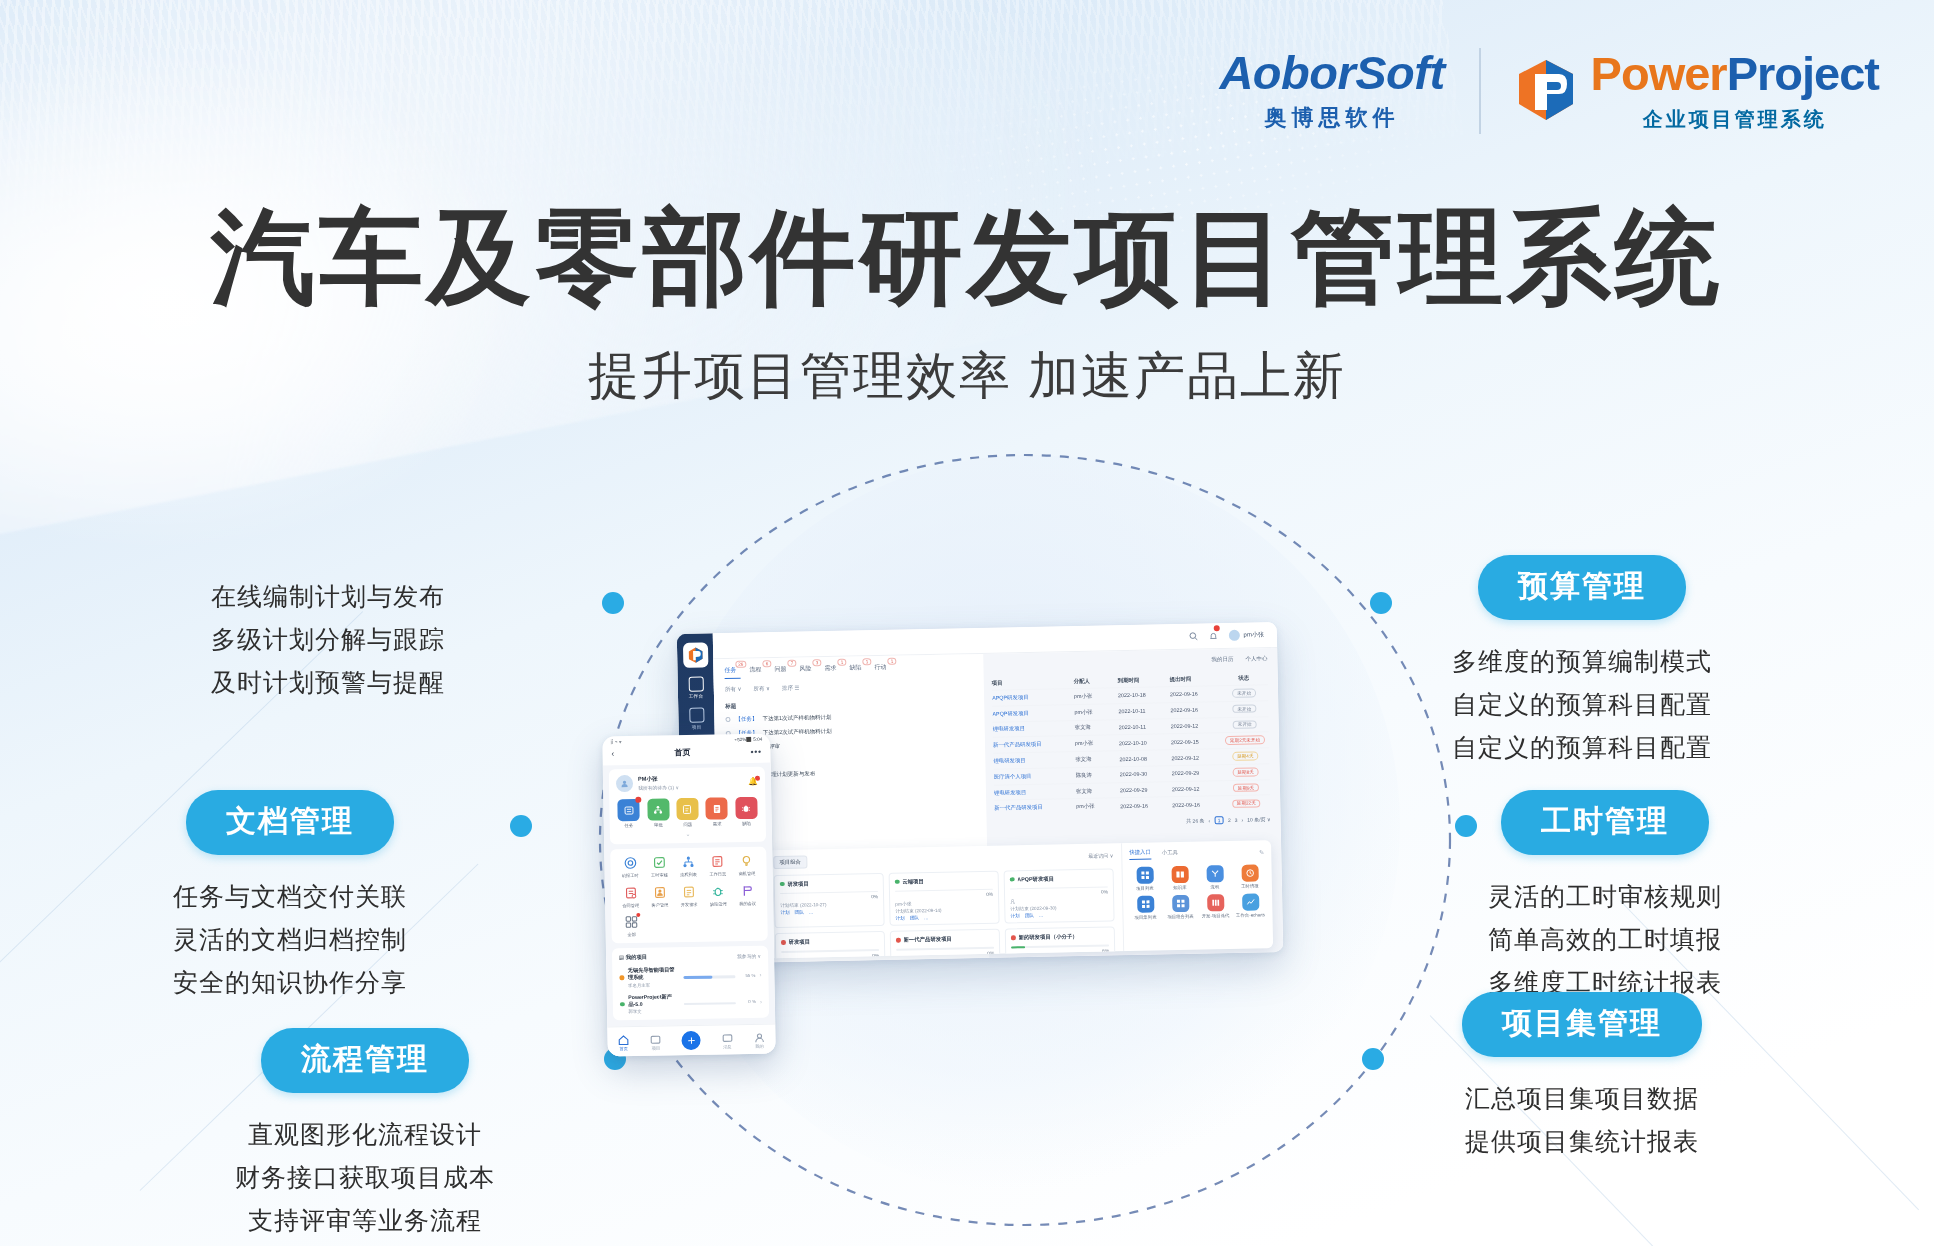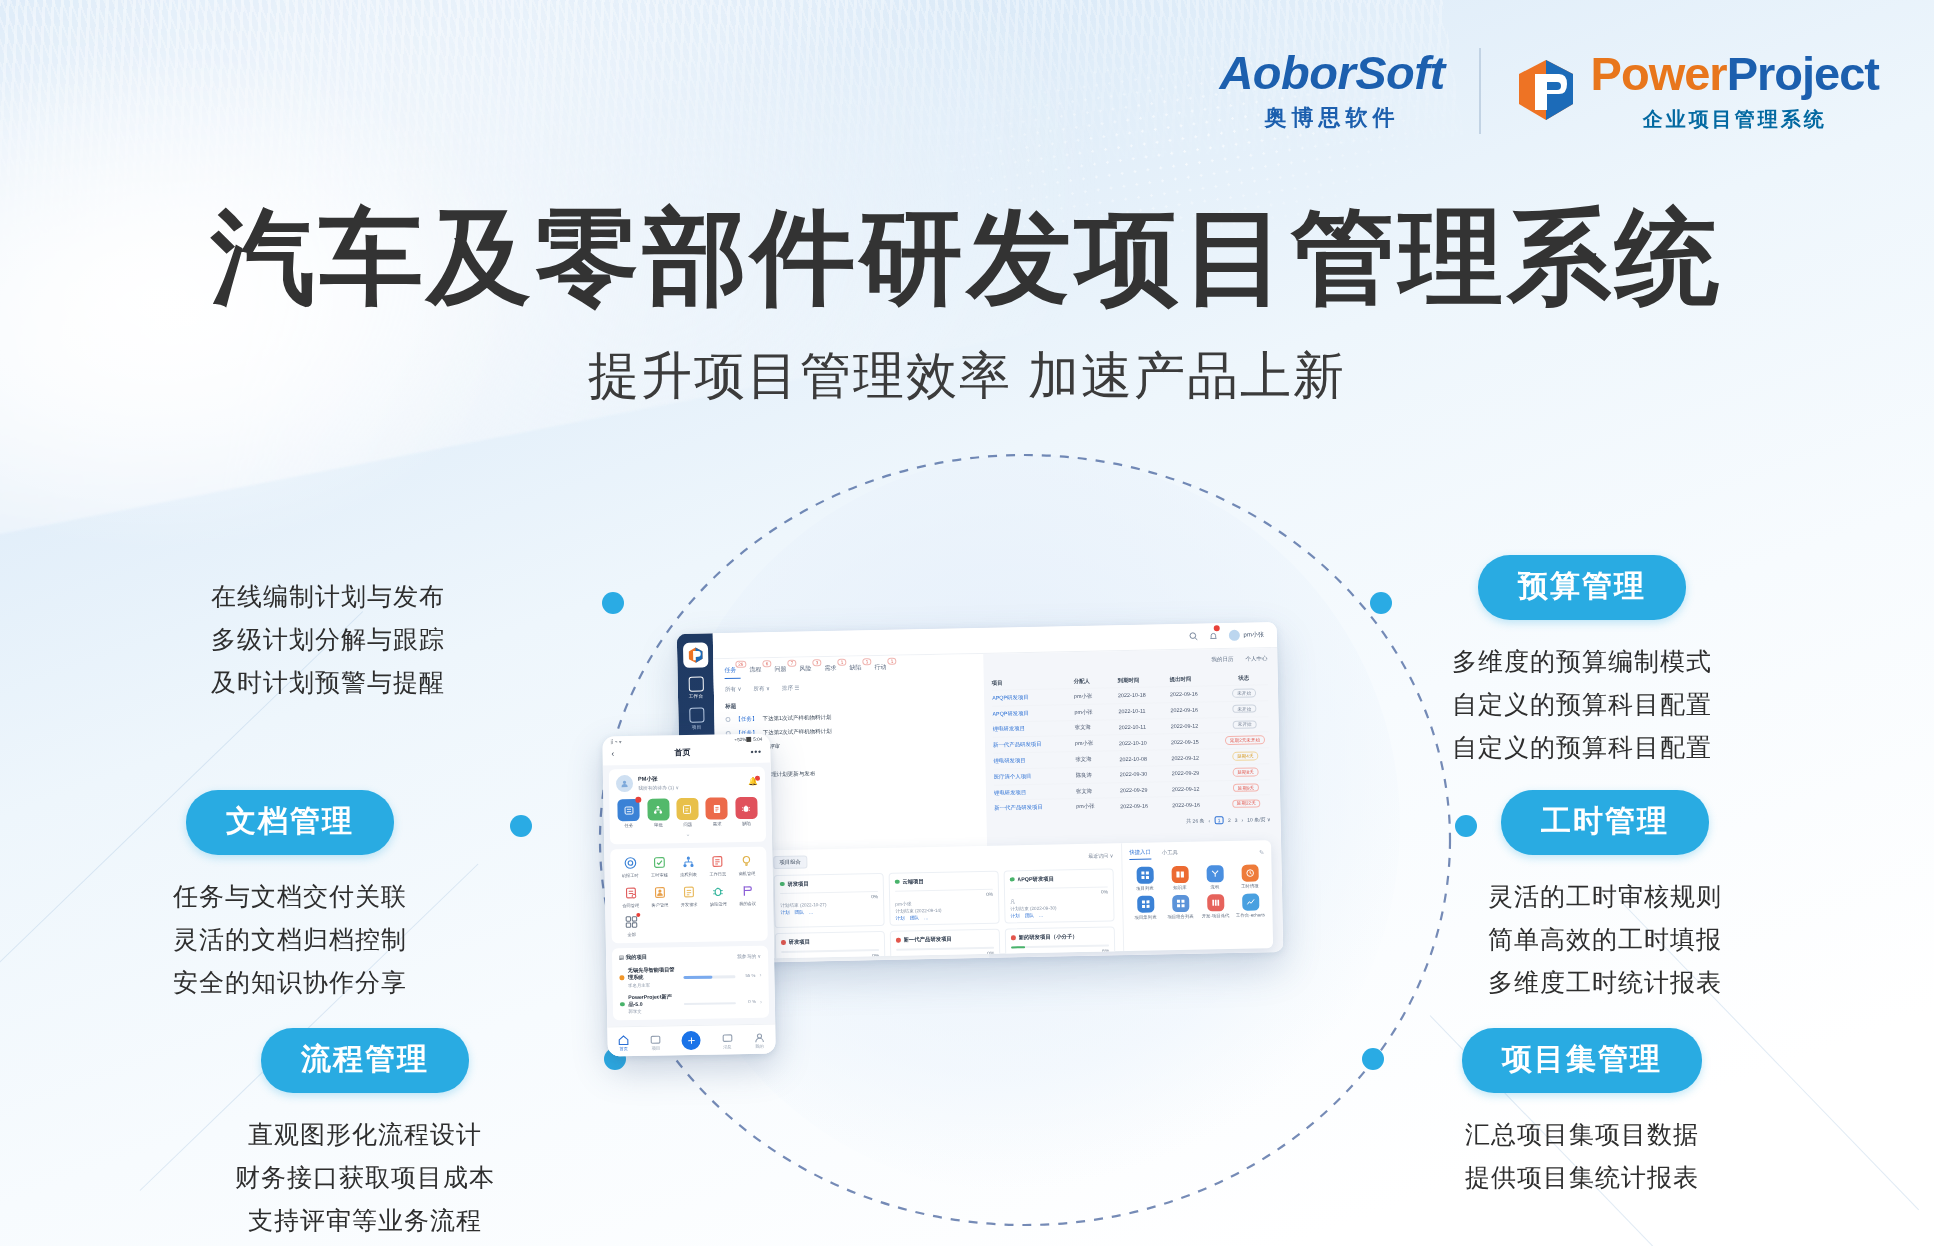--- a/index.html
+++ b/index.html
@@ -102,21 +102,21 @@
   .feature .lines { margin-top: 22px; font-family: Liberation Mono, monospace; }
   .feature .lines div {
     font-size: 25px; color: #2e2e2e; line-height: 1.72; letter-spacing: 1px; white-space: nowrap;
   }
 
   .f-progress { left: 178px;  top: 555px;  width: 300px; }
   .f-doc      { left: 140px;  top: 790px;  width: 300px; }
   .f-flow     { left: 215px;  top: 1028px; width: 300px; }
   .f-budget   { left: 1432px; top: 555px;  width: 300px; }
   .f-time     { left: 1455px; top: 790px;  width: 300px; }
-  .f-program  { left: 1432px; top: 1028px; width: 300px; }
+  .f-program  { left: 1432px; top: 992px; width: 300px; }
 
   
   .desktop {
     position: absolute; left: 680px; top: 628px; width: 600px; height: 330px;
     background: #ffffff; border-radius: 9px;
     box-shadow: 0 16px 38px rgba(60,90,130,.22), 0 2px 8px rgba(60,90,130,.12);
     overflow: hidden; transform: rotate(-1.15deg);
   }
   .dt-side {
     position: absolute; left: 0; top: 0; bottom: 0; width: 36px;

